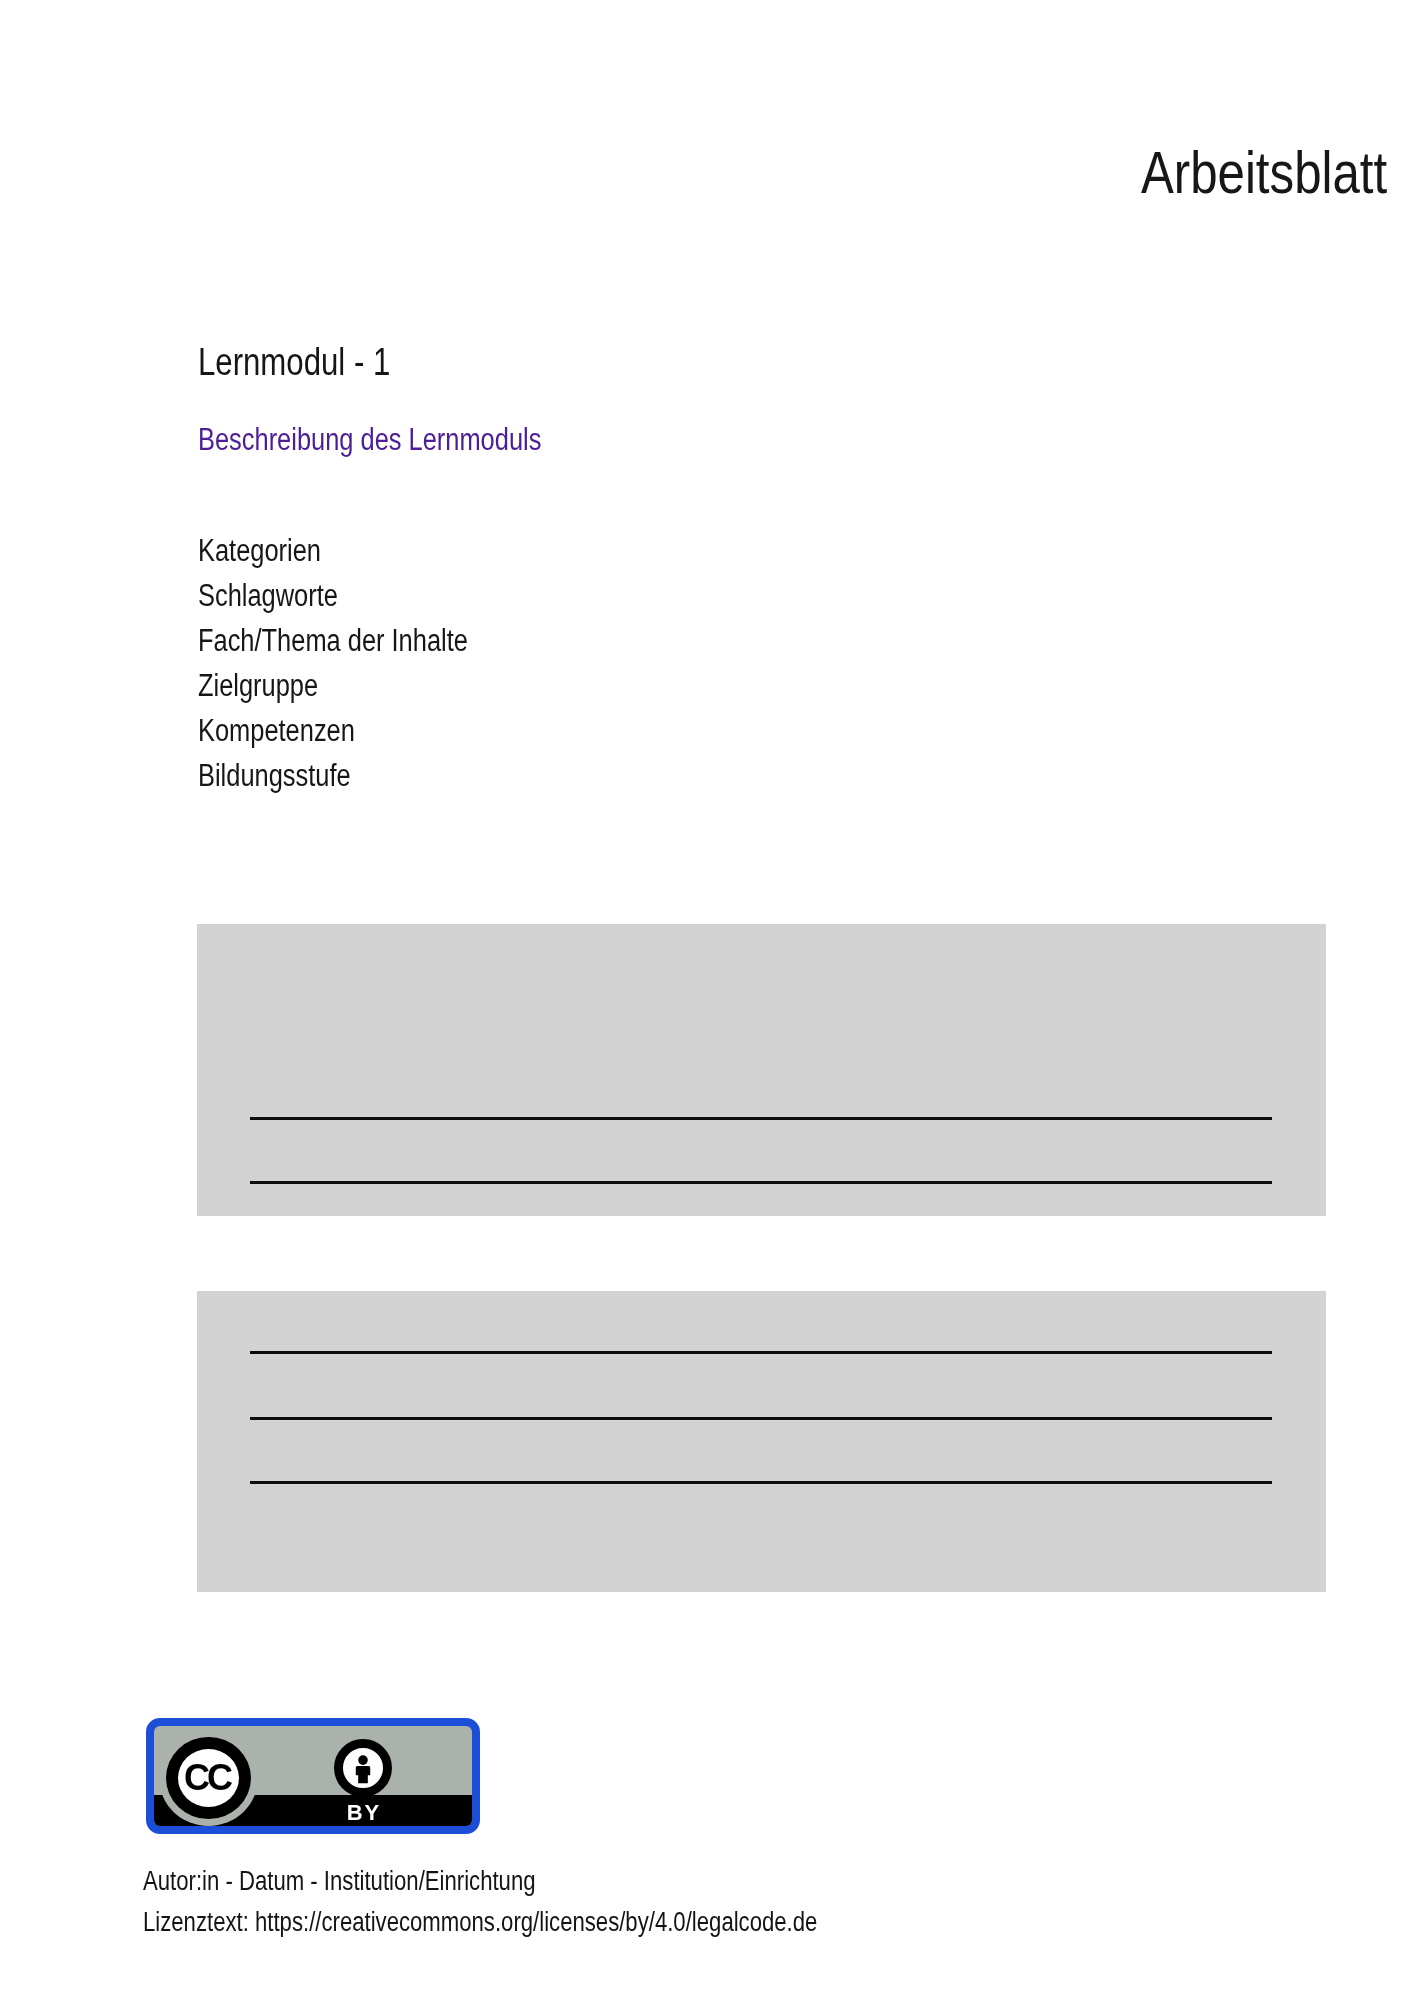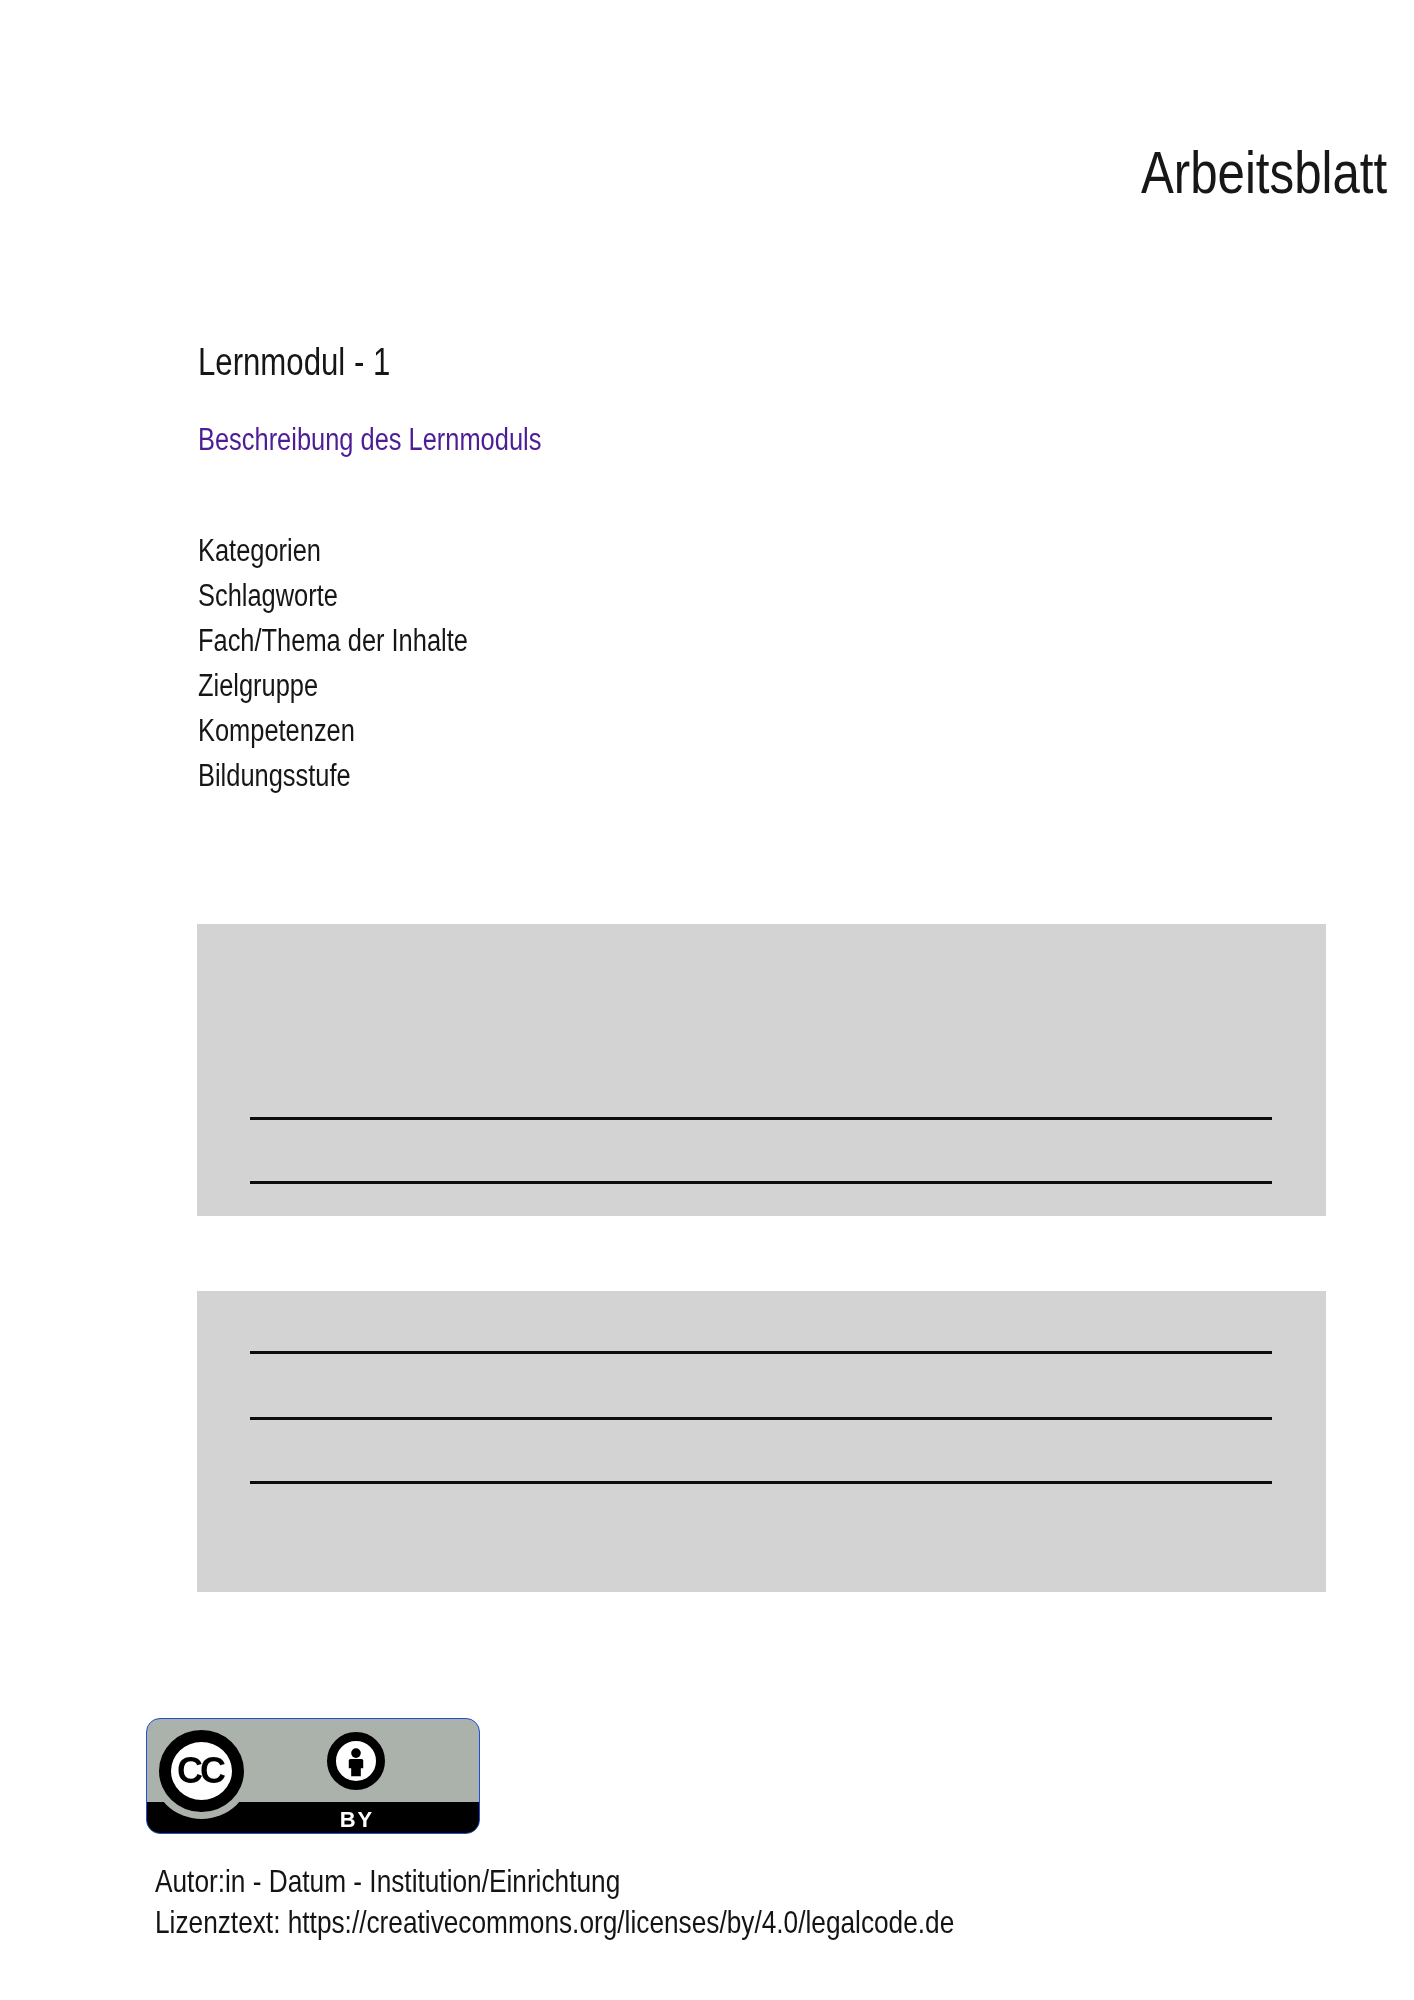--- a/index.html
+++ b/index.html
@@ -66,21 +66,21 @@
   #box2 .rule:nth-child(1){top:60px;}
   #box2 .rule:nth-child(2){top:126px;}
   #box2 .rule:nth-child(3){top:190px;}
 
   
   .cc-badge{
     position:absolute;left:146px;top:1718px;
     width:334px;height:116px;
     box-sizing:border-box;
     background:#abb2ab;
-    border:1px solid #1d4ed8;
+    border:8px solid #1d4ed8;
     border-radius:14px;
     overflow:hidden;
   }
   .badge-strip{
     position:absolute;left:0;right:0;bottom:0;height:31px;
     background:#000;
   }
   .cc-logo{
     position:absolute;left:12px;top:11px;
     width:58px;height:58px;
@@ -105,23 +105,22 @@
   .person-circle svg{width:34px;height:34px;display:block;}
   .by-label{
     position:absolute;left:210px;bottom:1px;
     transform:translateX(-50%);
     color:#fff;font-weight:700;font-size:22px;letter-spacing:2px;
     line-height:1.1;
   }
 
   .footer-text{
     position:absolute;left:143px;top:1861px;
-    font-size:32px;line-height:41px;
+    font-size:27px;line-height:41px;
     color:#141414;
-    margin-left:12px;
   }
 </style>
 </head>
 <body>
 
 <div class="page">
 
   <div class="doc-title">
     <span class="cond-center">Arbeitsblatt</span>
   </div>

